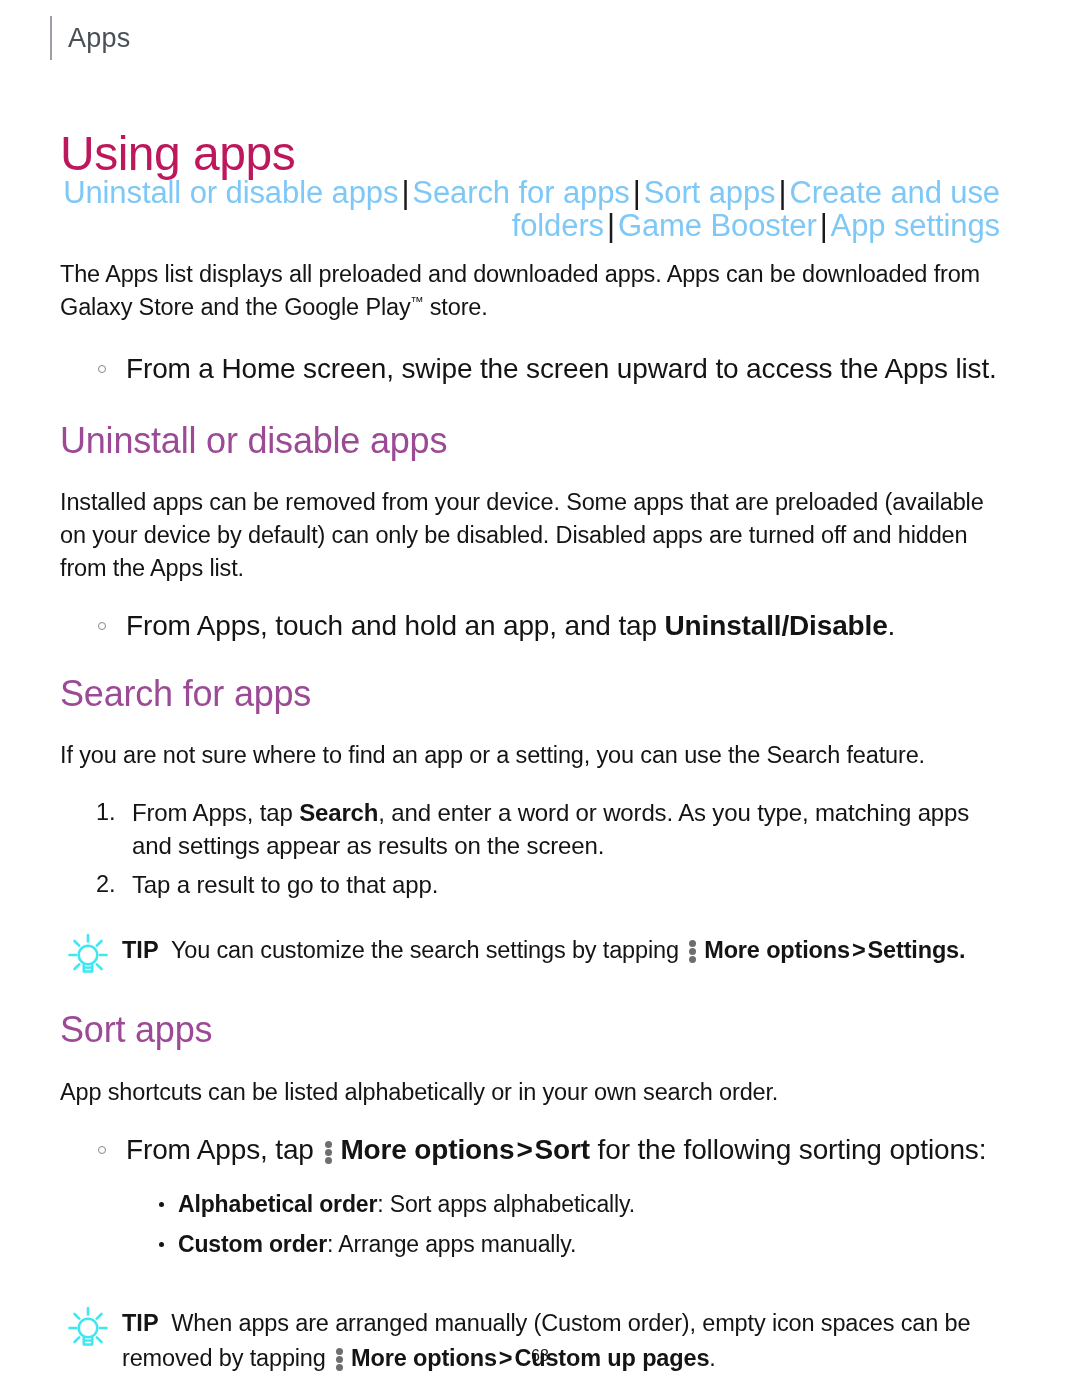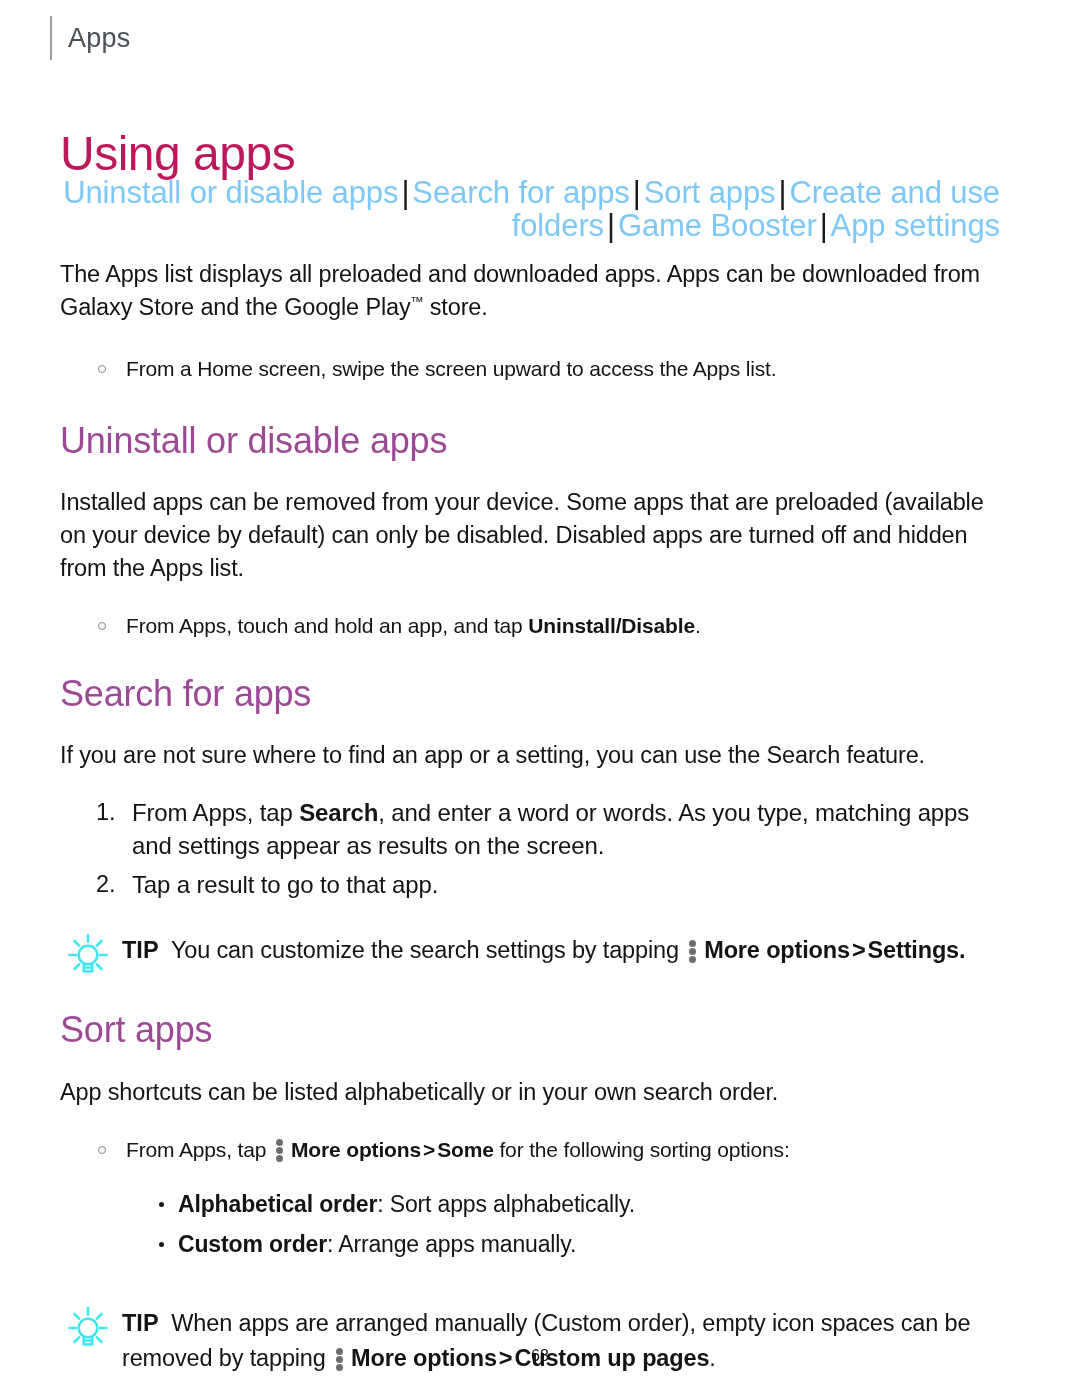--- a/index.html
+++ b/index.html
@@ -113,21 +113,21 @@
   .spacer-40 { height: 40px; }
 
   
   ul.hollow {
     list-style: none;
     margin: 0;
     padding: 0 0 0 36px;
   }
   ul.hollow > li {
     position: relative;
-    font-size: 21px;
+    font-size: 28px;
     line-height: 33px;
     color: #141414;
     letter-spacing: -0.15px;
     padding-left: 30px;
     margin: 0;
   }
   ul.hollow > li::before {
     content: "";
     position: absolute;
     left: 2px;
@@ -342,21 +342,21 @@
 
     <h2 class="section">Sort apps</h2>
 
     <div class="spacer-24"></div>
 
     <p class="body">App shortcuts can be listed alphabetically or in your own search order.</p>
 
     <div class="spacer-24"></div>
 
     <ul class="hollow">
-      <li><span>From Apps, tap </span><span class="kebab"><i></i><i></i><i></i></span><b>More options</b><span class="chev">&gt;</span><b>Some</b><span> for the following sorting options:</span></li>
+      <li><span>From Apps, tap </span><span class="kebab"><i></i><i></i><i></i></span><b>More options</b><span class="chev">&gt;</span><b>Sort</b><span> for the following sorting options:</span></li>
     </ul>
 
     <div class="spacer-18"></div>
 
     <ul class="solid">
       <li><b>Alphabetical order</b><span>: Sort apps alphabetically.</span></li>
       <li><b>Custom order</b><span>: Arrange apps manually.</span></li>
     </ul>
 
     <div class="spacer-40"></div>

